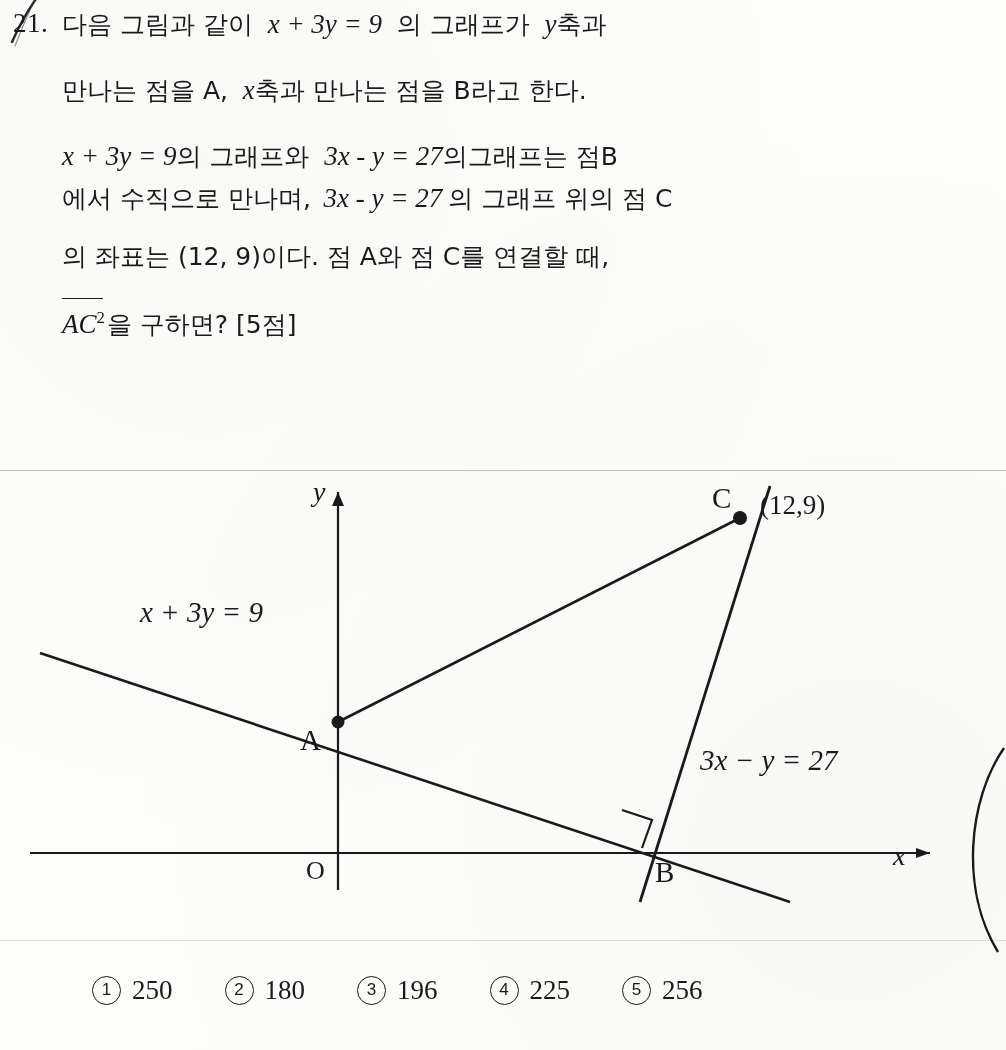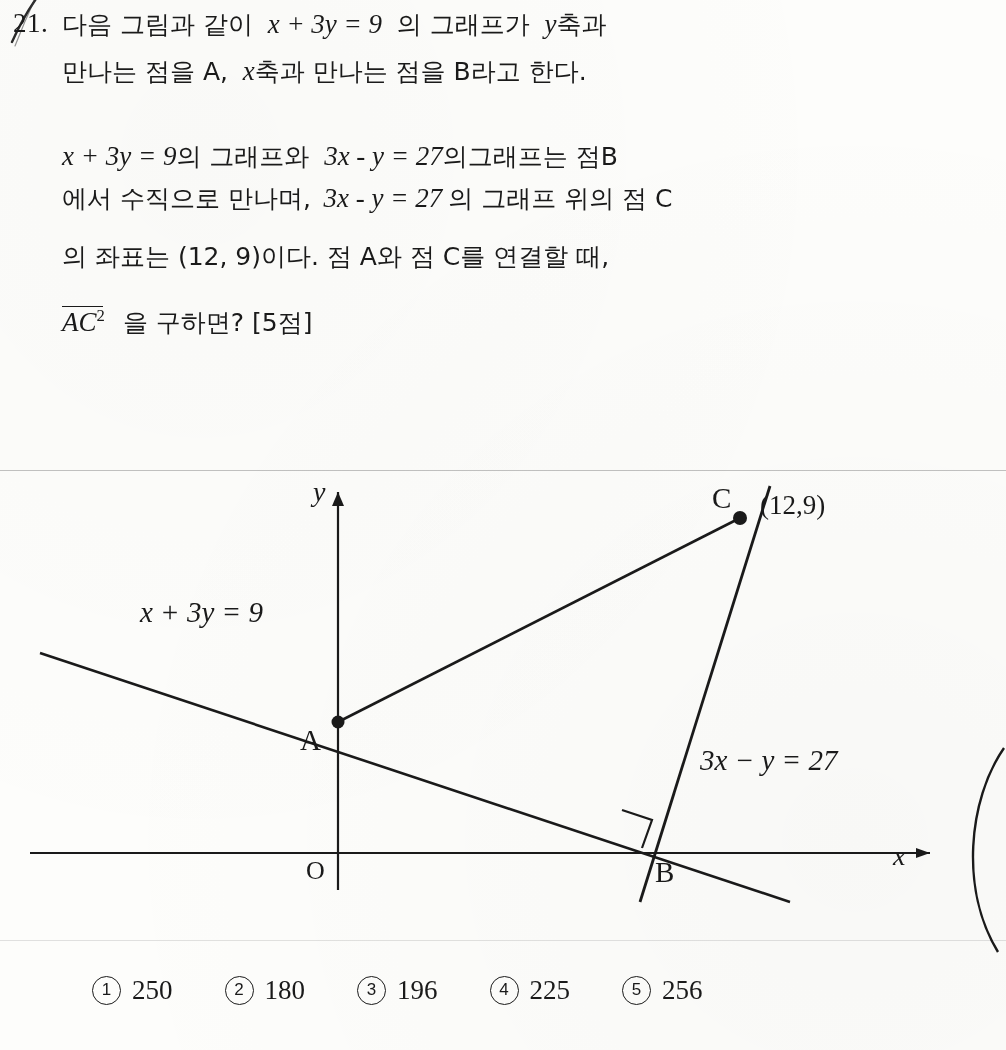--- a/index.html
+++ b/index.html
@@ -56,38 +56,37 @@
   }
   .qline {
     position: absolute;
     left: 62px;
     font-size: 27px;
     white-space: nowrap;
     font-family: "Liberation Serif", serif;
     text-align: center;
   }
   .qline.l1 { top: 8px; }
-  .qline.l2 { top: 55px; }
+  .qline.l2 { top: 74px; }
   .qline.l3 { top: 124px; margin-top: 16px; }
   .qline.l4 { top: 182px; }
   .qline.l5 { top: 240px; }
   .qline.l6 { top: 298px; }
 
   .math {
     font-family: "Liberation Serif", serif;
     font-style: italic;
   }
   .kr { font-family: "DejaVu Sans", sans-serif; font-size: 25px; }
 
   .overline-ac {
     position: relative;
     display: inline-block;
     font-style: italic;
-    padding-top: 0;
-    margin-top: 8px;
+    padding-top: 10px;
   }
   .overline-ac::before {
     content: "";
     position: absolute;
     left: 0;
     right: 2px;
     top: 0px;
     border-top: 1.6px solid #1a1a1a;
   }
   sup.sq { font-size: 0.62em; font-style: normal; vertical-align: super; }
@@ -180,21 +179,21 @@
   <div class="qline l4">
     <span class="kr">에서 수직으로 만나며,</span>
     <span class="math" style="margin:0 6px;">3x - y = 27</span><span class="kr">의 그래프 위의 점 C</span>
   </div>
 
   <div class="qline l5">
     <span class="kr">의 좌표는 (12, 9)이다. 점 A와 점 C를 연결할 때,</span>
   </div>
 
   <div class="qline l6">
-    <span class="overline-ac"><span>AC</span><sup class="sq">2</sup></span><span class="kr" style="margin-left:18px;">을 구하면? [5점]</span>
+    <span class="overline-ac"><span>AC</span><sup class="sq">2</sup></span><span class="kr" style="margin-left:2px;">을 구하면? [5점]</span>
   </div>
 </div>
 
 <div class="figure">
   <svg width="1006" height="470" viewBox="0 0 1006 470">
 
     <line x1="338" y1="22" x2="338" y2="420" stroke="#1a1a1a" stroke-width="2.2"></line>
 
     <line x1="30" y1="383" x2="930" y2="383" stroke="#1a1a1a" stroke-width="2.2"></line>
 

